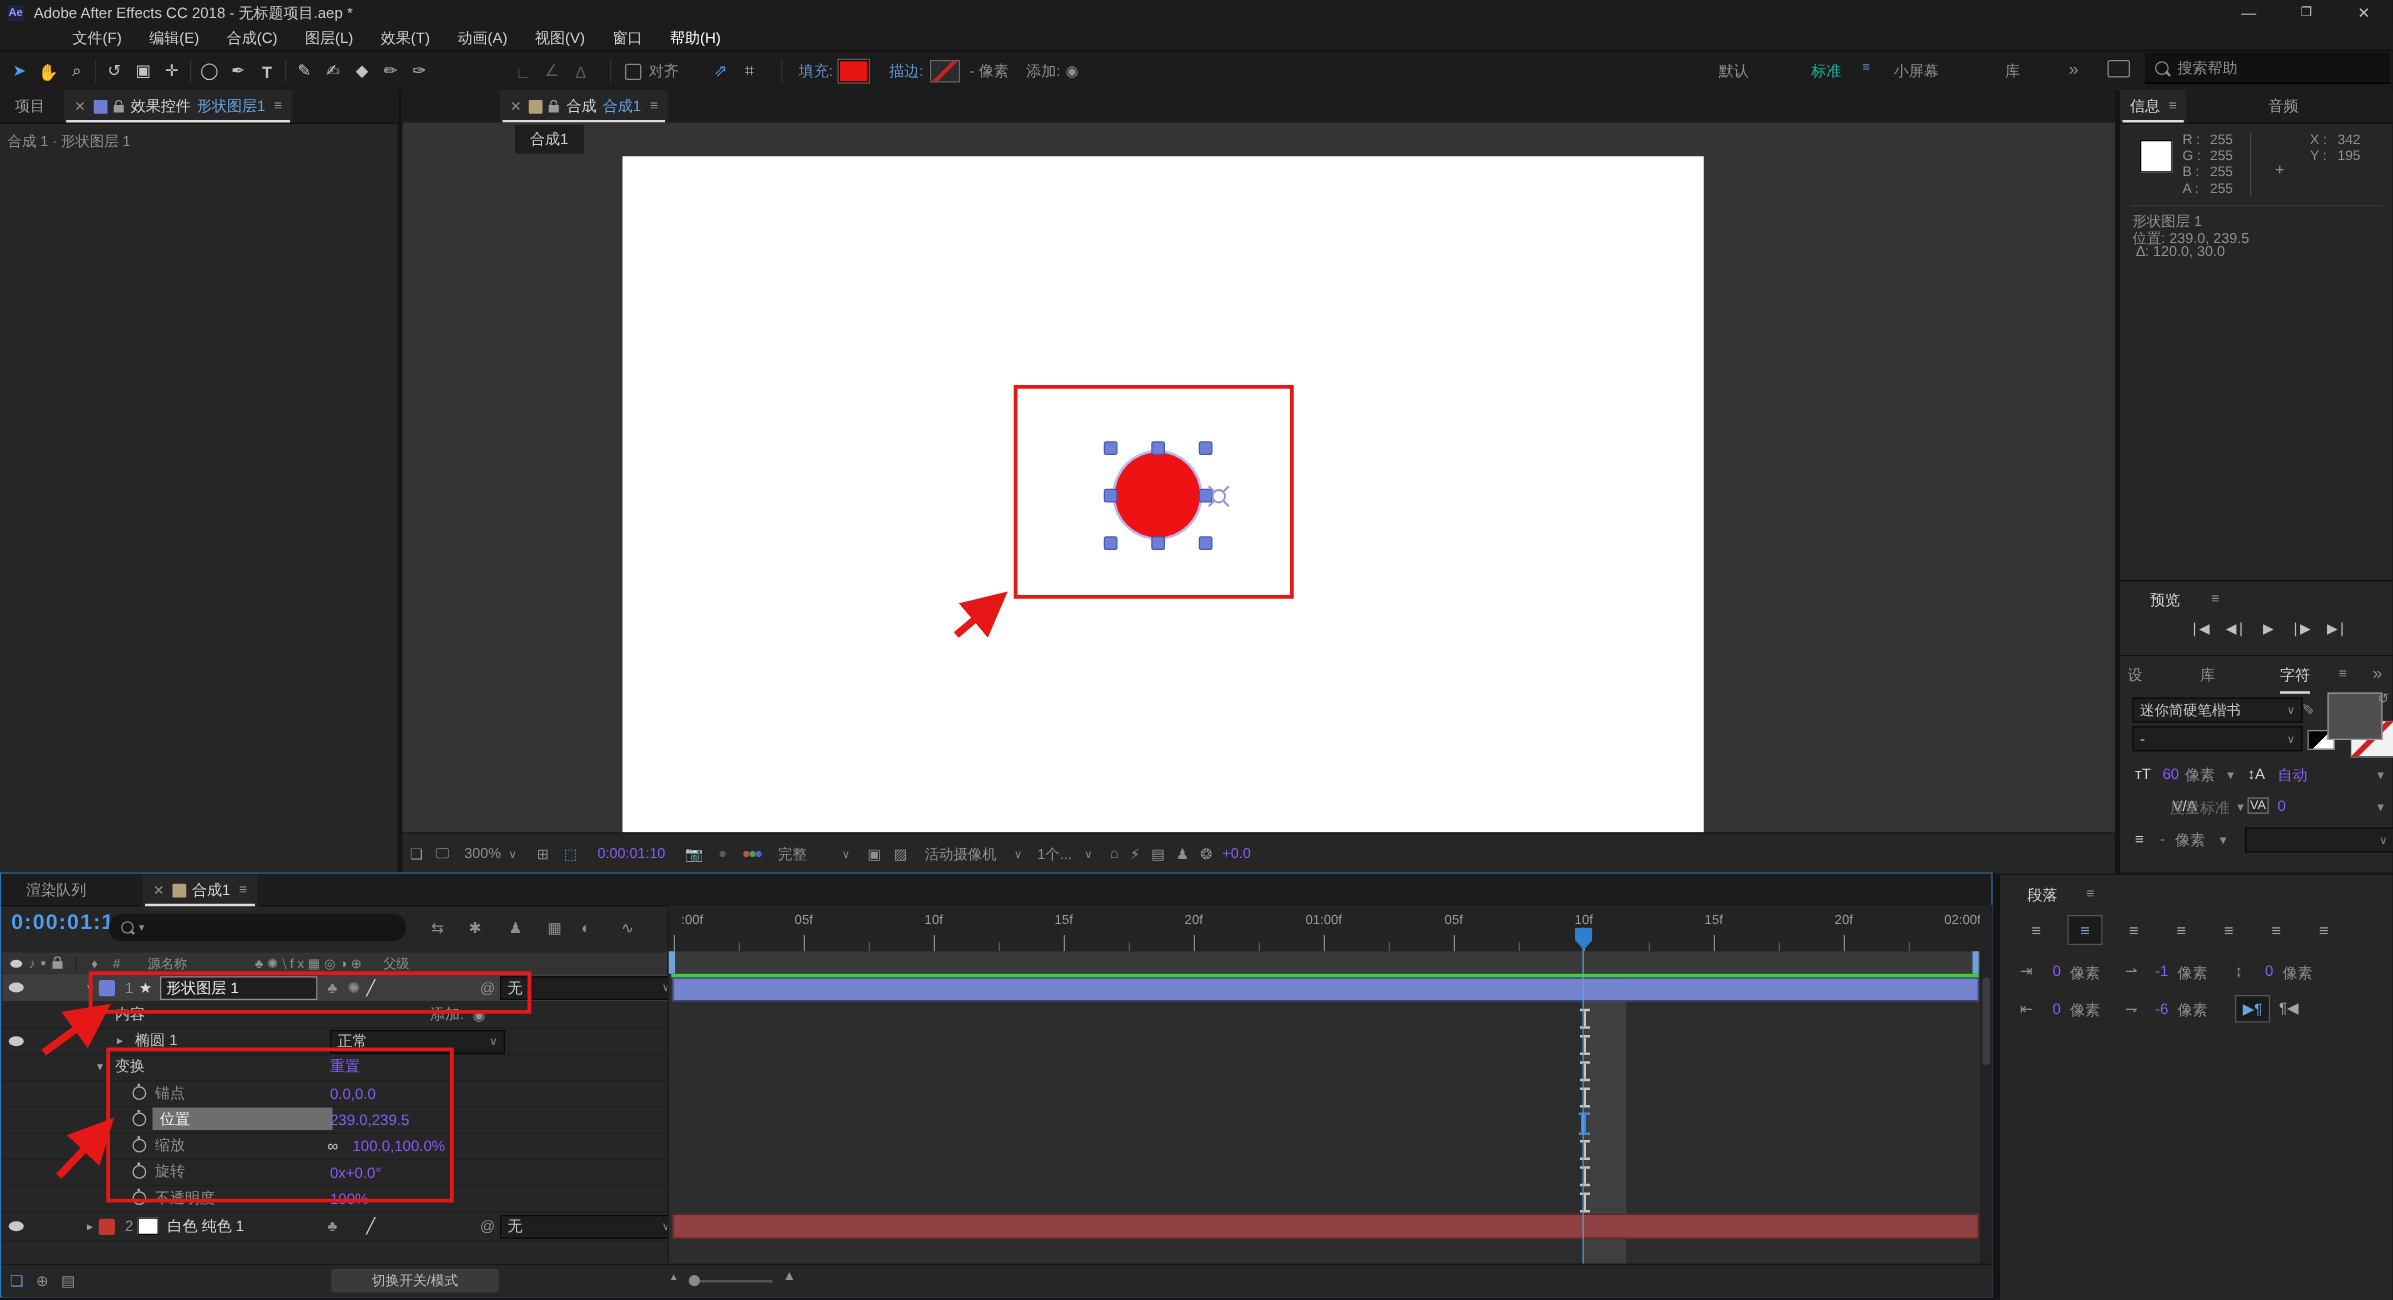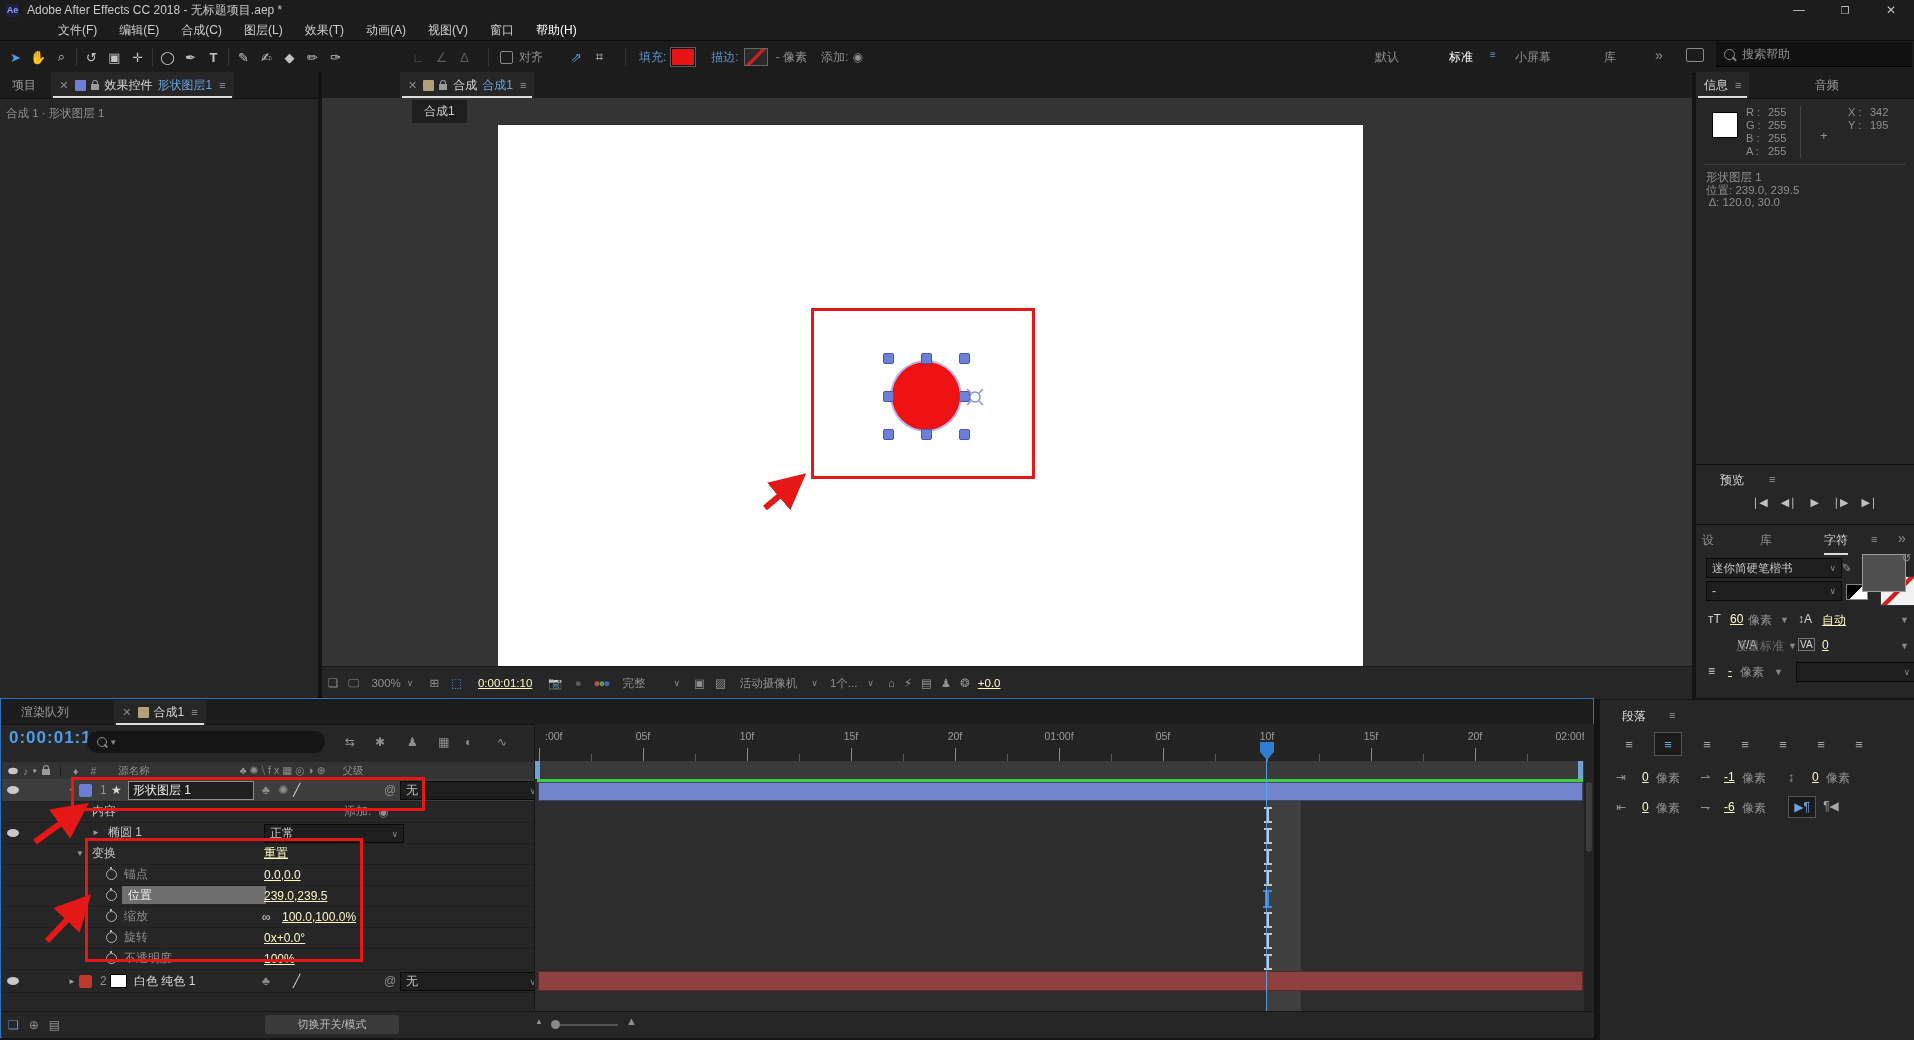--- a/index.html
+++ b/index.html
@@ -1,21 +1,21 @@
 <!DOCTYPE html>
 <html><head>
 <meta charset="utf-8">
 <style>
   html,body{margin:0;padding:0;background:#141414;width:1914px;height:1040px;overflow:hidden;
     font-family:"Liberation Sans","DejaVu Sans",sans-serif;color:#b9b9b9;font-size:12px;}
   .abs{position:absolute;}
   .panel{position:absolute;background:#262626;}
   .bar{position:absolute;left:0;width:1914px;background:#1c1c1c;}
   .flex{display:flex;align-items:center;}
-  .dim{color:#8f8f8f;} .blue{color:#fef9c3;text-decoration:underline;} .white{color:#d6d6d6;}
+  .dim{color:#8f8f8f;} .blue{color:#8b5cf6;} .white{color:#d6d6d6;}
   .tabstrip{position:absolute;left:0;top:0;right:0;height:26px;background:#1c1c1c;border-bottom:1px solid #111;}
   .tab-active{background:#262626;height:26px;display:inline-flex;align-items:center;padding:0 8px;position:relative;}
   .tab-underline{position:absolute;left:2px;right:2px;bottom:0;height:2px;background:#dcdcdc;}
   .tab-inactive{display:inline-flex;align-items:center;height:26px;padding:0 12px;color:#9c9c9c;}
   .menu-icon{color:#9c9c9c;margin-left:7px;font-size:11px;}
   .closex{color:#8a8a8a;margin-right:6px;font-size:11px;}
   .swatch{width:11px;height:11px;display:inline-block;margin-right:5px;border-radius:1px;}
   .mini-lock{width:8px;height:6px;background:#9a9a9a;display:inline-block;position:relative;margin:3px 6px 0 0;}
   .mini-lock::before{content:"";position:absolute;left:1px;top:-4px;width:4px;height:4px;border:1px solid #9a9a9a;border-bottom:none;border-radius:3px 3px 0 0;}
   .tool{width:23px;text-align:center;color:#c2c2c2;font-size:13px;display:inline-block;}
@@ -98,21 +98,21 @@
   <span style="color:#5f93d2;margin:0 5px 0 10px;">填充:</span>
   <span style="width:22px;height:16px;background:#e81313;border:1px solid #000;outline:1px solid #5a5a5a;"></span>
   <span style="color:#5f93d2;margin:0 5px 0 16px;">描边:</span>
   <span style="width:22px;height:16px;background:linear-gradient(135deg,#2b2b2b 43%,#cf2020 45%,#cf2020 55%,#2b2b2b 57%);border:1px solid #666;"></span>
   <span class="dim" style="margin:0 0 0 8px;">- 像素</span>
   <span class="dim" style="margin:0 4px 0 14px;">添加:</span>
   <span class="dim">◉</span>
 </div>
 
 <span class="abs dim" style="left:1375px;top:49px;">默认</span>
-<span class="abs" style="left:1449px;top:49px;color:#ffffff;font-family:Liberation Serif, serif;">标准</span>
+<span class="abs" style="left:1449px;top:49px;color:#14b8a6;font-family:Liberation Serif, serif;">标准</span>
 <span class="abs" style="left:1490px;top:49px;color:#5f93d2;font-size:10px;">≡</span>
 <span class="abs dim" style="left:1515px;top:49px;">小屏幕</span>
 <span class="abs dim" style="left:1604px;top:49px;">库</span>
 <span class="abs dim" style="left:1655px;top:47px;font-size:14px;">»</span>
 <span class="abs" style="left:1686px;top:48px;width:16px;height:12px;border:1px solid #8a8a8a;border-radius:2px;"></span>
 <div class="abs flex" style="left:1716px;top:42px;width:196px;height:24px;background:#111;border-bottom:1px solid #000;">
   <span style="width:9px;height:9px;border:1.5px solid #8a8a8a;border-radius:50%;margin:0 3px 0 8px;position:relative;">
       <span style="position:absolute;width:5px;height:1.5px;background:#8a8a8a;left:7px;top:8px;transform:rotate(45deg);"></span>
     </span>
   <span class="dim" style="margin-left:4px;">搜索帮助</span>
@@ -362,21 +362,21 @@
 
   <div class="abs flex" style="left:1px;top:63px;width:532px;height:17px;background:#333333;border-bottom:1px solid #1c1c1c;font-size:10.5px;">
     <span class="eye" style="margin-left:5px;transform:scale(0.8);"></span>
     <span class="dim" style="margin-left:4px;">♪</span>
     <span class="dim" style="margin-left:4px;font-size:8px;">●</span>
     <span class="mini-lock" style="margin-left:5px;"></span>
     <span style="width:1px;height:12px;background:#222;margin-left:4px;"></span>
     <span class="dim" style="margin-left:12px;">♦</span>
     <span class="dim" style="margin-left:12px;">#</span>
     <span class="dim" style="margin-left:22px;">源名称</span>
-    <span class="dim" style="margin-left:90px;letter-spacing:3px;"><span>♣</span><span>✺</span><span>⧹</span><span>fx</span><span>▦</span><span>◎</span><span>◑</span><span>⊕</span></span>
+    <span class="dim" style="margin-left:54px;letter-spacing:3px;"><span>♣</span><span>✺</span><span>⧹</span><span>fx</span><span>▦</span><span>◎</span><span>◑</span><span>⊕</span></span>
     <span class="dim" style="margin-left:14px;text-align:center;">父级</span>
   </div>
 
   <div class="trow" style="top:80px;height:22px;background:#3d3d3d;border-bottom:1px solid #1f1f1f;">
     <span class="cell" style="left:5px;">
         <span class="eye"></span>
       </span>
     <span class="cell twirl" style="left:66px;">▼</span>
     <span class="cell" style="left:77px;">
         <span style="width:13px;height:13px;background:#6d7fd4;border-radius:2px;"></span>

